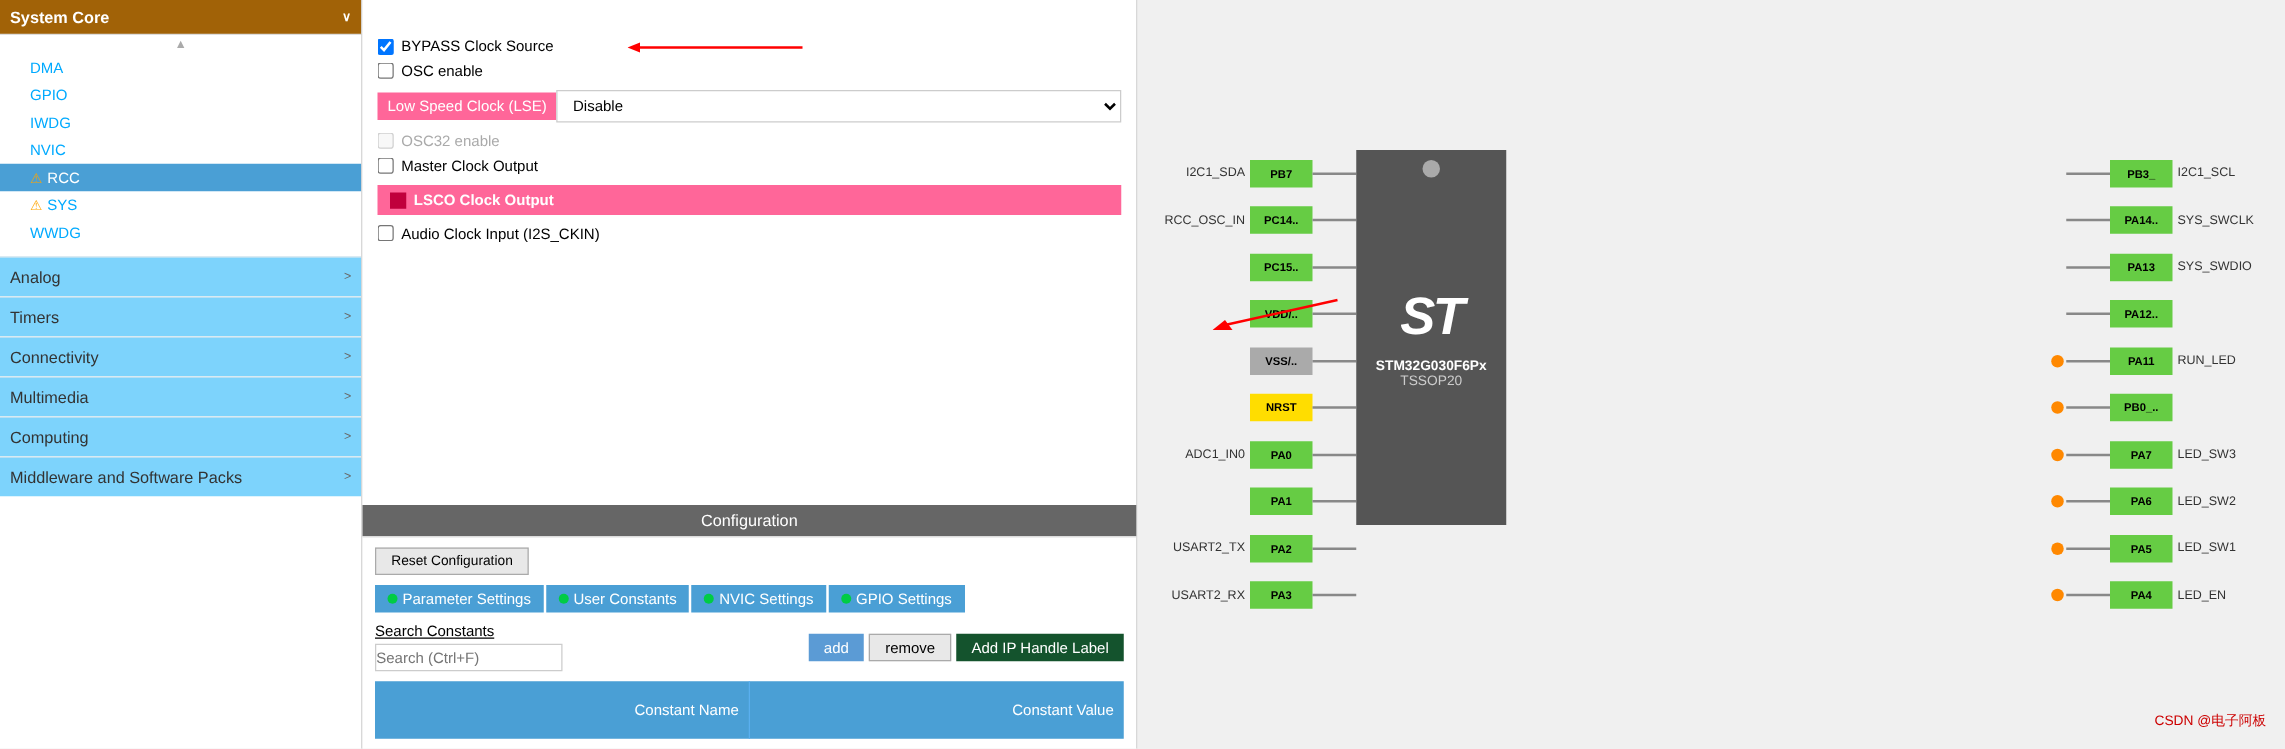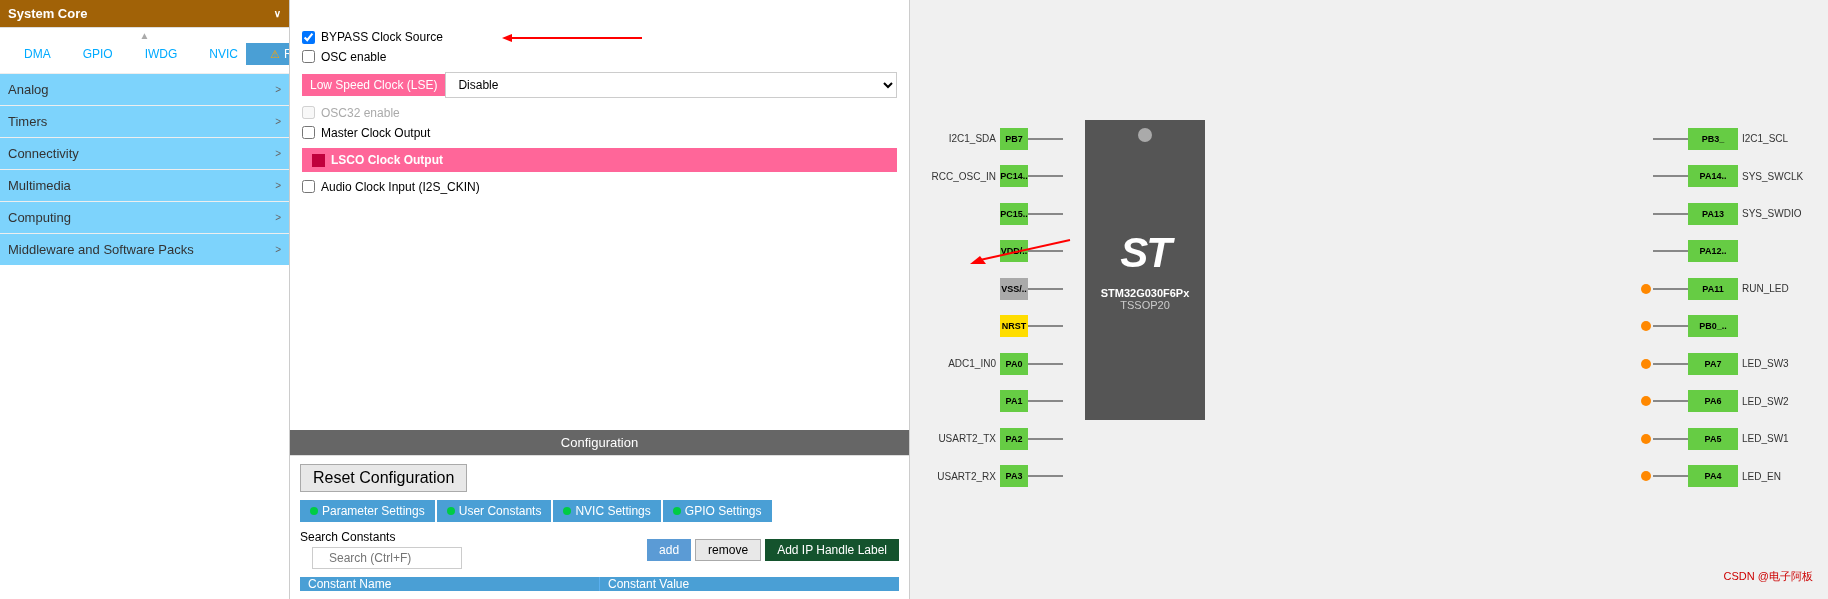--- a/index.html
+++ b/index.html
@@ -4,21 +4,21 @@
   <style>
     * { box-sizing: border-box; margin: 0; padding: 0; }
     body { font-family: Arial, sans-serif; font-size: 12px; background: #f0f0f0; display: flex; height: 599px; overflow: hidden; }
 
     
     .sidebar { width: 290px; background: #fff; border-right: 1px solid #ccc; display: flex; flex-direction: column; overflow-y: auto; flex-shrink: 0; }
     .sidebar-section-header { display: flex; justify-content: space-between; align-items: center; padding: 6px 8px; background: #fff; border-bottom: 1px solid #ddd; cursor: pointer; }
     .sidebar-section-header.active { background: #a16207; color: #fff; }
     .sidebar-section-header span { font-size: 13px; font-weight: bold; }
     .sidebar-section-header .chevron { font-size: 10px; }
-    .sidebar-items { display: flex; flex-direction: row; }
+    .sidebar-items { display: flex; flex-direction: column; }
     .sidebar-item { padding: 4px 8px 4px 24px; cursor: pointer; color: #00aaff; font-size: 12px; }
     .sidebar-item.selected { background: #4a9fd5; color: #fff; }
     .sidebar-item.warning { color: #00aaff; display: flex; align-items: center; gap: 4px; }
     .sidebar-item.warning.selected { background: #4a9fd5; color: #fff; }
     .warn-icon { color: #ffa500; font-size: 11px; }
     .sidebar-category { display: flex; justify-content: space-between; align-items: center; padding: 8px 8px; background: #7dd3fc; border-top: 1px solid #eee; cursor: pointer; font-size: 13px; color: #333; }
     .sidebar-category .chevron { font-size: 10px; color: #666; }
     .sidebar-spacer { height: 8px; }
     .scroll-up-indicator { text-align: center; color: #aaa; font-size: 10px; padding: 2px; }
 
@@ -32,47 +32,47 @@
 
     .lse-row { display: flex; align-items: center; gap: 0; margin: 8px 0; }
     .lse-label { background: #ff6699; color: #fff; padding: 4px 8px; font-size: 12px; white-space: nowrap; }
     .lse-select { flex: 1; border: 1px solid #ccc; padding: 4px 8px; font-size: 12px; appearance: auto; background: #fff; }
 
     .lsco-row { background: #ff6699; padding: 5px 10px; margin: 8px 0; display: flex; align-items: center; gap: 6px; color: #fff; font-size: 12px; font-weight: bold; cursor: pointer; }
     .lsco-row .pink-square { width: 13px; height: 13px; background: #c0003c; display: inline-block; }
 
     .config-bar { background: #666; color: #fff; text-align: center; padding: 5px; font-size: 13px; margin-top: 0; }
     .config-section { padding: 8px 10px; border-top: 1px solid #ddd; }
-    .reset-btn { padding: 4px 12px; background: #e8e8e8; border: 1px solid #aaa; cursor: pointer; font-size: 16px; margin-bottom: 8px; }
+    .reset-btn { padding: 4px 12px; background: #e8e8e8; border: 1px solid #aaa; cursor: pointer; font-size: 11px; margin-bottom: 8px; }
     .tabs-row { display: flex; gap: 2px; margin-bottom: 8px; flex-wrap: wrap; }
     .tab-btn { padding: 4px 10px; background: #4a9fd5; color: #fff; border: none; cursor: pointer; font-size: 12px; display: flex; align-items: center; gap: 4px; }
     .tab-btn .dot { width: 8px; height: 8px; background: #00cc44; border-radius: 50%; display: inline-block; }
     .search-row { display: flex; align-items: center; gap: 8px; margin-bottom: 8px; }
-    .search-input { padding: 3px 16px; border: 1px solid #ccc; font-size: 12px; width: 150px; margin-left: 12px; }
+    .search-input { padding: 3px 0; border: 1px solid #ccc; font-size: 12px; width: 150px; }
     .action-btns { display: flex; gap: 4px; margin-left: auto; }
     .btn-add { padding: 3px 12px; background: #5b9bd5; color: #fff; border: none; cursor: pointer; font-size: 12px; }
     .btn-remove { padding: 3px 12px; background: #e8e8e8; border: 1px solid #aaa; cursor: pointer; font-size: 12px; }
     .btn-add-ip { padding: 3px 12px; background: #14532d; color: #fff; border: none; cursor: pointer; font-size: 12px; }
     .table-header-row { display: flex; background: #4a9fd5; }
-    .table-col { flex: 1; padding: 0 8px; color: #fff; font-size: 12px; text-align: left; border-right: 1px solid #5aafef; }
+    .table-col { flex: 1; padding: 16px 8px; color: #fff; font-size: 12px; text-align: right; border-right: 1px solid #5aafef; }
     .table-col:last-child { border-right: none; }
 
     
     .right-panel { flex: 1; background: #f0f0f0; padding: 10px; position: relative; overflow: hidden; }
     .ic-container { position: relative; width: 100%; height: 100%; }
 
     
     .ic-chip { position: absolute; left: 165px; top: 110px; width: 120px; height: 300px; background: #555; display: flex; flex-direction: column; align-items: center; justify-content: center; color: #fff; }
     .ic-dot { width: 14px; height: 14px; background: #aaa; border-radius: 50%; position: absolute; top: 8px; left: 50%; transform: translateX(-50%); }
 
     
     .left-pins { position: absolute; left: 0; top: 110px; display: flex; flex-direction: column; gap: 0; }
     .pin-row-left { display: flex; align-items: center; height: 37.5px; }
     .pin-label-left { text-align: right; font-size: 10px; color: #333; width: 80px; padding-right: 4px; }
-    .pin-box-left { width: 28px; height: 22px; display: flex; align-items: center; justify-content: center; font-size: 9px; color: #000; font-weight: bold; }
+    .pin-box-left { width: 50px; height: 22px; display: flex; align-items: center; justify-content: center; font-size: 9px; color: #000; font-weight: bold; }
     .pin-green { background: #66cc44; }
     .pin-yellow { background: #ffdd00; }
     .pin-gray { background: #aaa; }
     .pin-line-left { width: 35px; height: 2px; background: #888; }
 
     
     .right-pins { position: absolute; right: 0; top: 110px; display: flex; flex-direction: column; gap: 0; }
     .pin-row-right { display: flex; align-items: center; height: 37.5px; justify-content: flex-end; }
     .pin-label-right { text-align: left; font-size: 10px; color: #333; width: 80px; padding-left: 4px; }
     .pin-box-right { width: 50px; height: 22px; display: flex; align-items: center; justify-content: center; font-size: 9px; color: #000; font-weight: bold; }
@@ -201,21 +201,21 @@
         <span class="dot"></span>
         <span>NVIC Settings</span>
       </button>
       <button class="tab-btn">
         <span class="dot"></span>
         <span>GPIO Settings</span>
       </button>
     </div>
     <div class="search-row">
       <div>
-        <div style="margin-bottom:3px;">Search Constants</div>
+        <div style="margin-bottom:3px;text-decoration:underline;">Search Constants</div>
         <input type="text" class="search-input" placeholder="Search (Ctrl+F)" style="">
       </div>
       <div class="action-btns">
         <button class="btn-add">add</button>
         <button class="btn-remove">remove</button>
         <button class="btn-add-ip">Add IP Handle Label</button>
       </div>
     </div>
     <div class="table-header-row">
       <div class="table-col">Constant Name</div>

